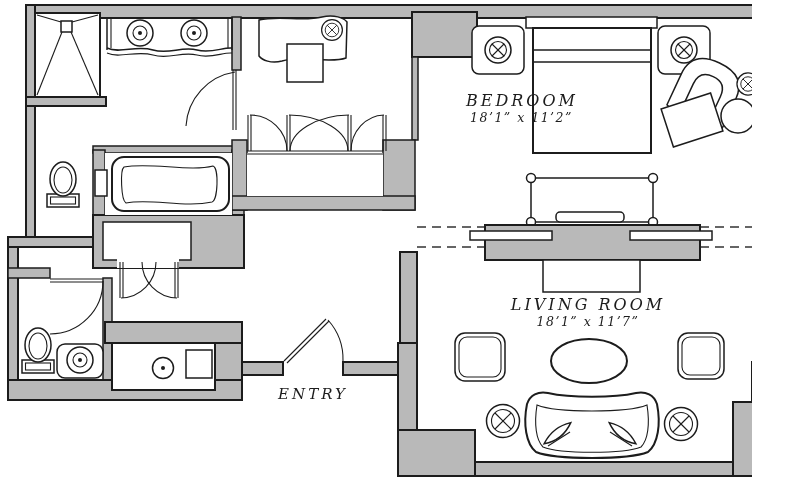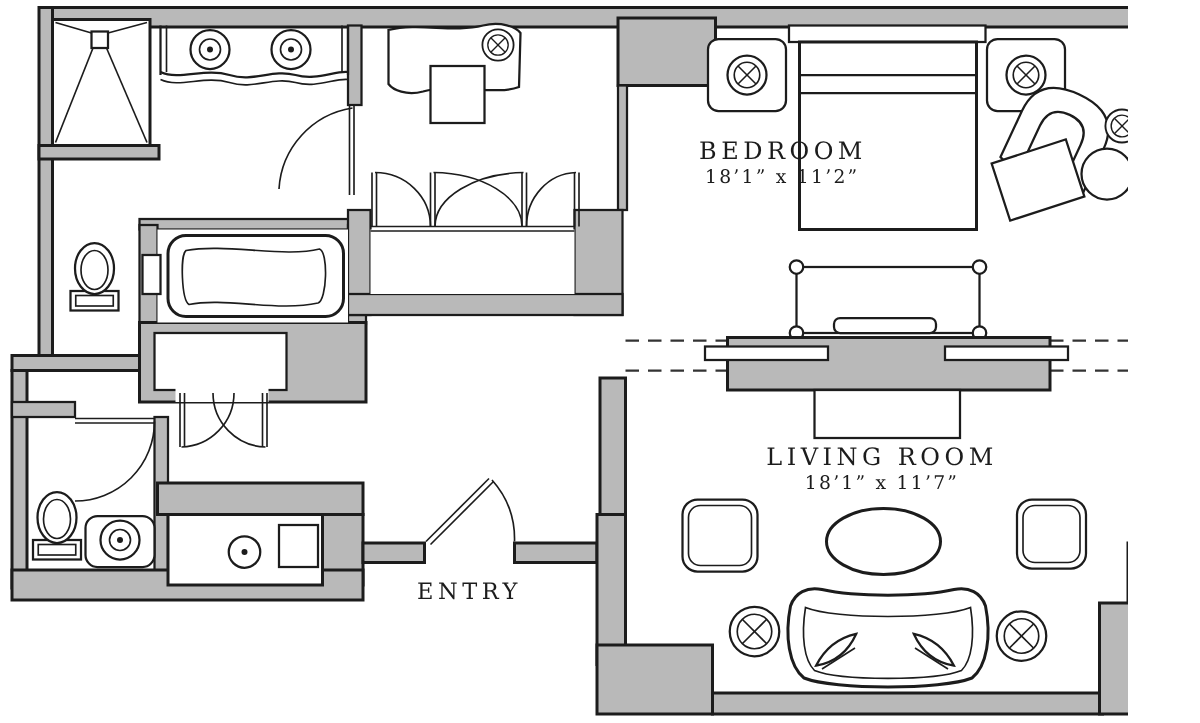--- a/index.html
+++ b/index.html
@@ -1,16 +1,16 @@
 <!DOCTYPE html>
 <html><head>
 <meta charset="utf-8">
 <style>
   html,body{margin:0;padding:0;background:#ffffff;}
-  .stage{width:752px;height:482px;position:relative;background:#fff;overflow:hidden;}
+  .stage{width:752px;height:482px;position:relative;background:#fff;overflow:hidden;font-style:italic;}
   svg{display:block;}
   .wall{fill:#b9b9b9;stroke:#1c1c1c;stroke-width:2;}
   .wall-thin{fill:#b9b9b9;stroke:#1c1c1c;stroke-width:1.5;}
   .fix{fill:#ffffff;stroke:#1c1c1c;stroke-width:2;}
   .fix15{fill:#ffffff;stroke:#1c1c1c;stroke-width:1.5;}
   .ln{fill:none;stroke:#1c1c1c;stroke-width:1.5;}
   .thin{fill:none;stroke:#1c1c1c;stroke-width:1.1;}
   .dash{fill:none;stroke:#333;stroke-width:1.5;stroke-dasharray:9 6;}
   .dot{fill:#1c1c1c;stroke:none;}
   .room-label{font-family:"DejaVu Serif","Liberation Serif",serif;font-size:16px;letter-spacing:3px;fill:#1c1c1c;}

